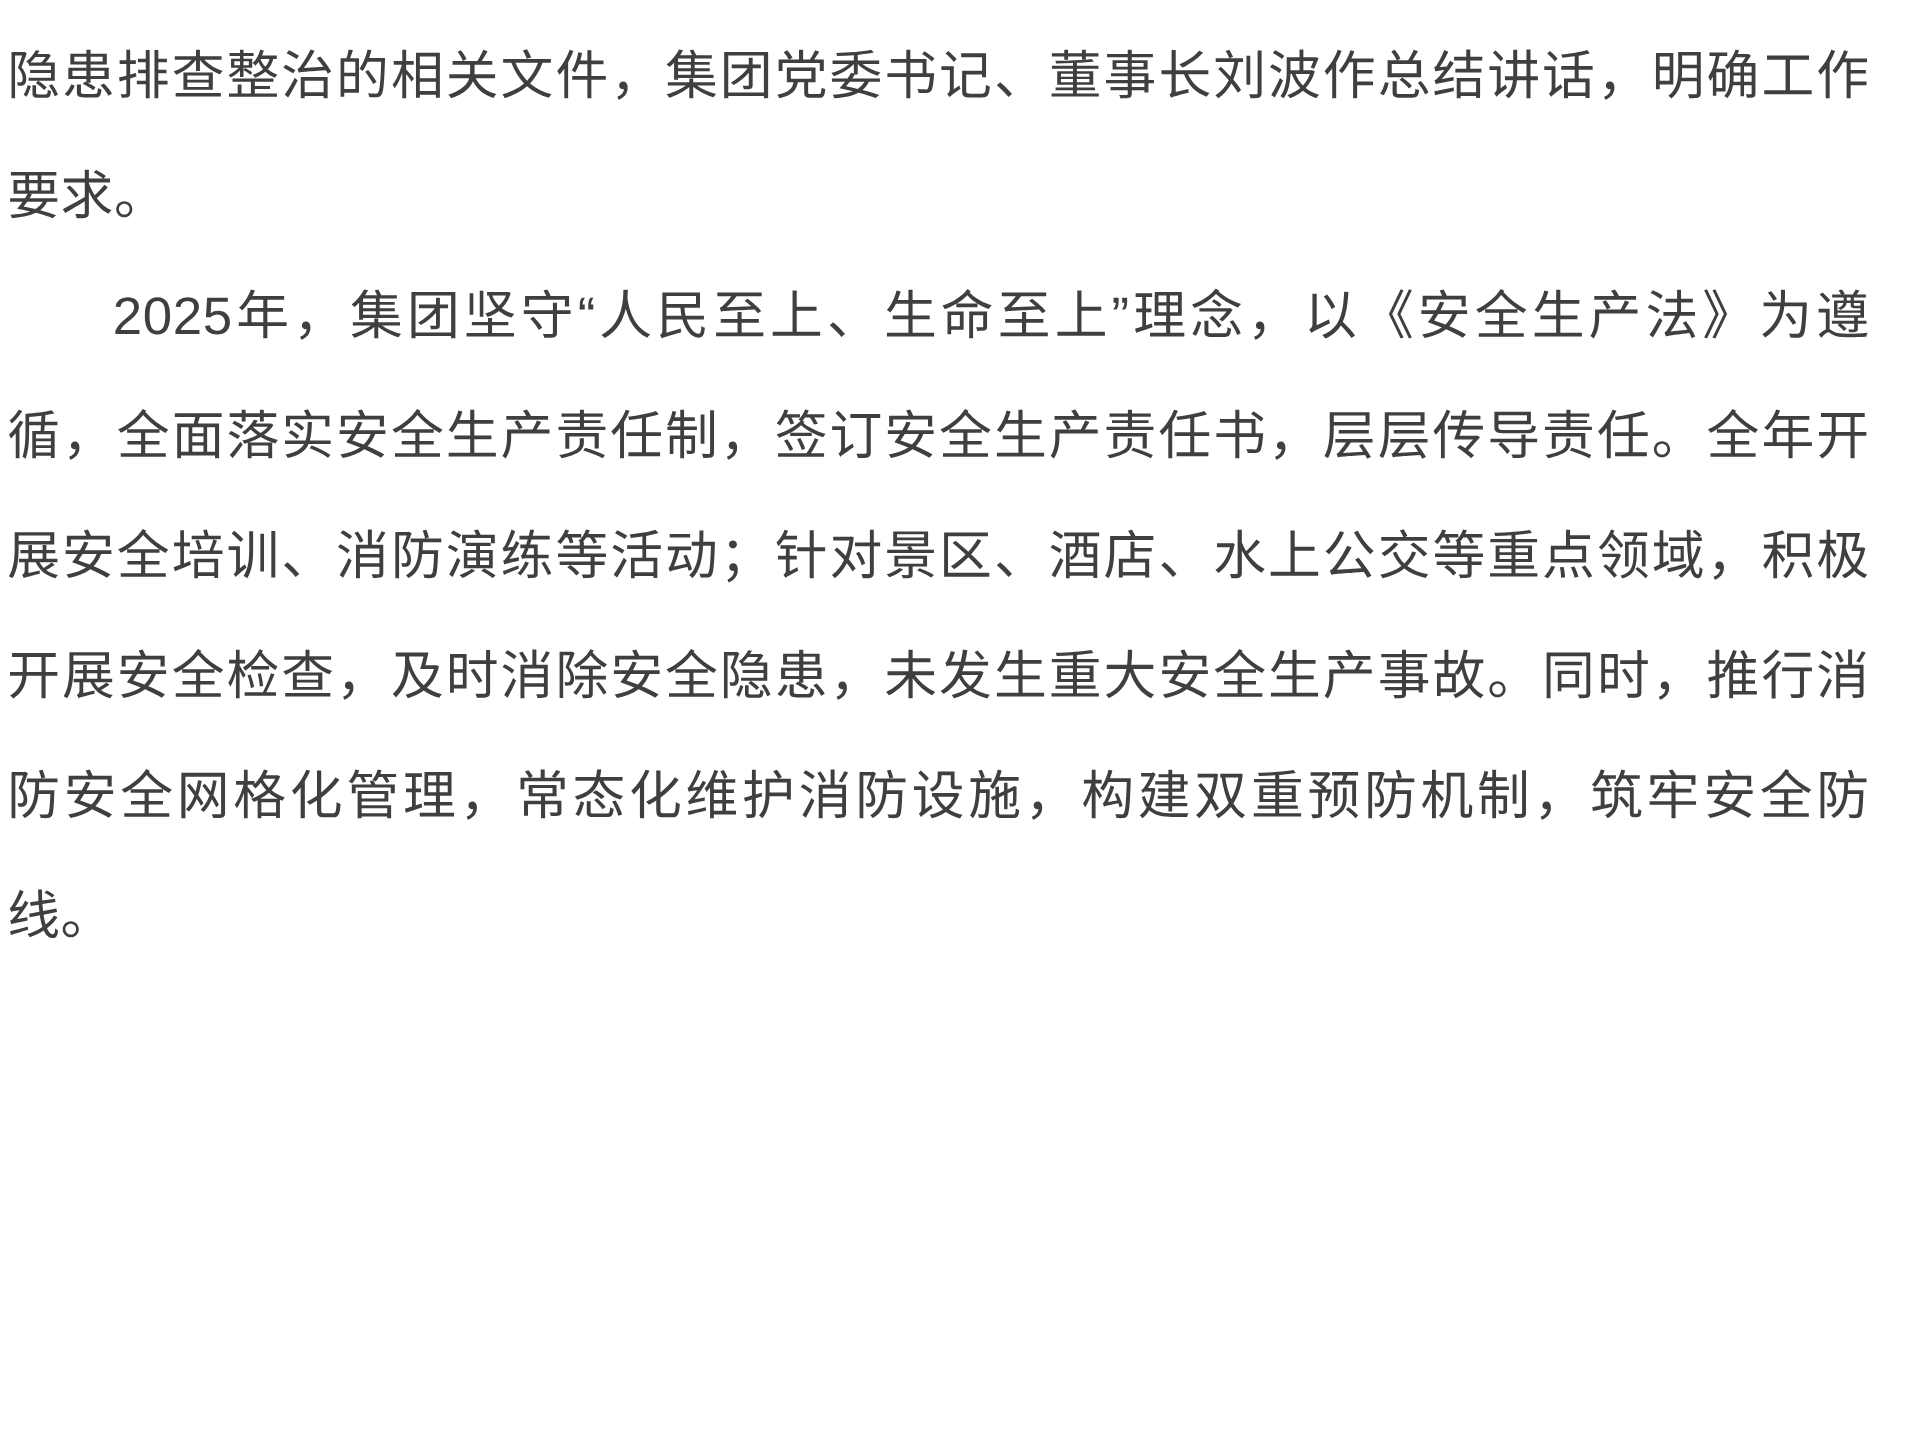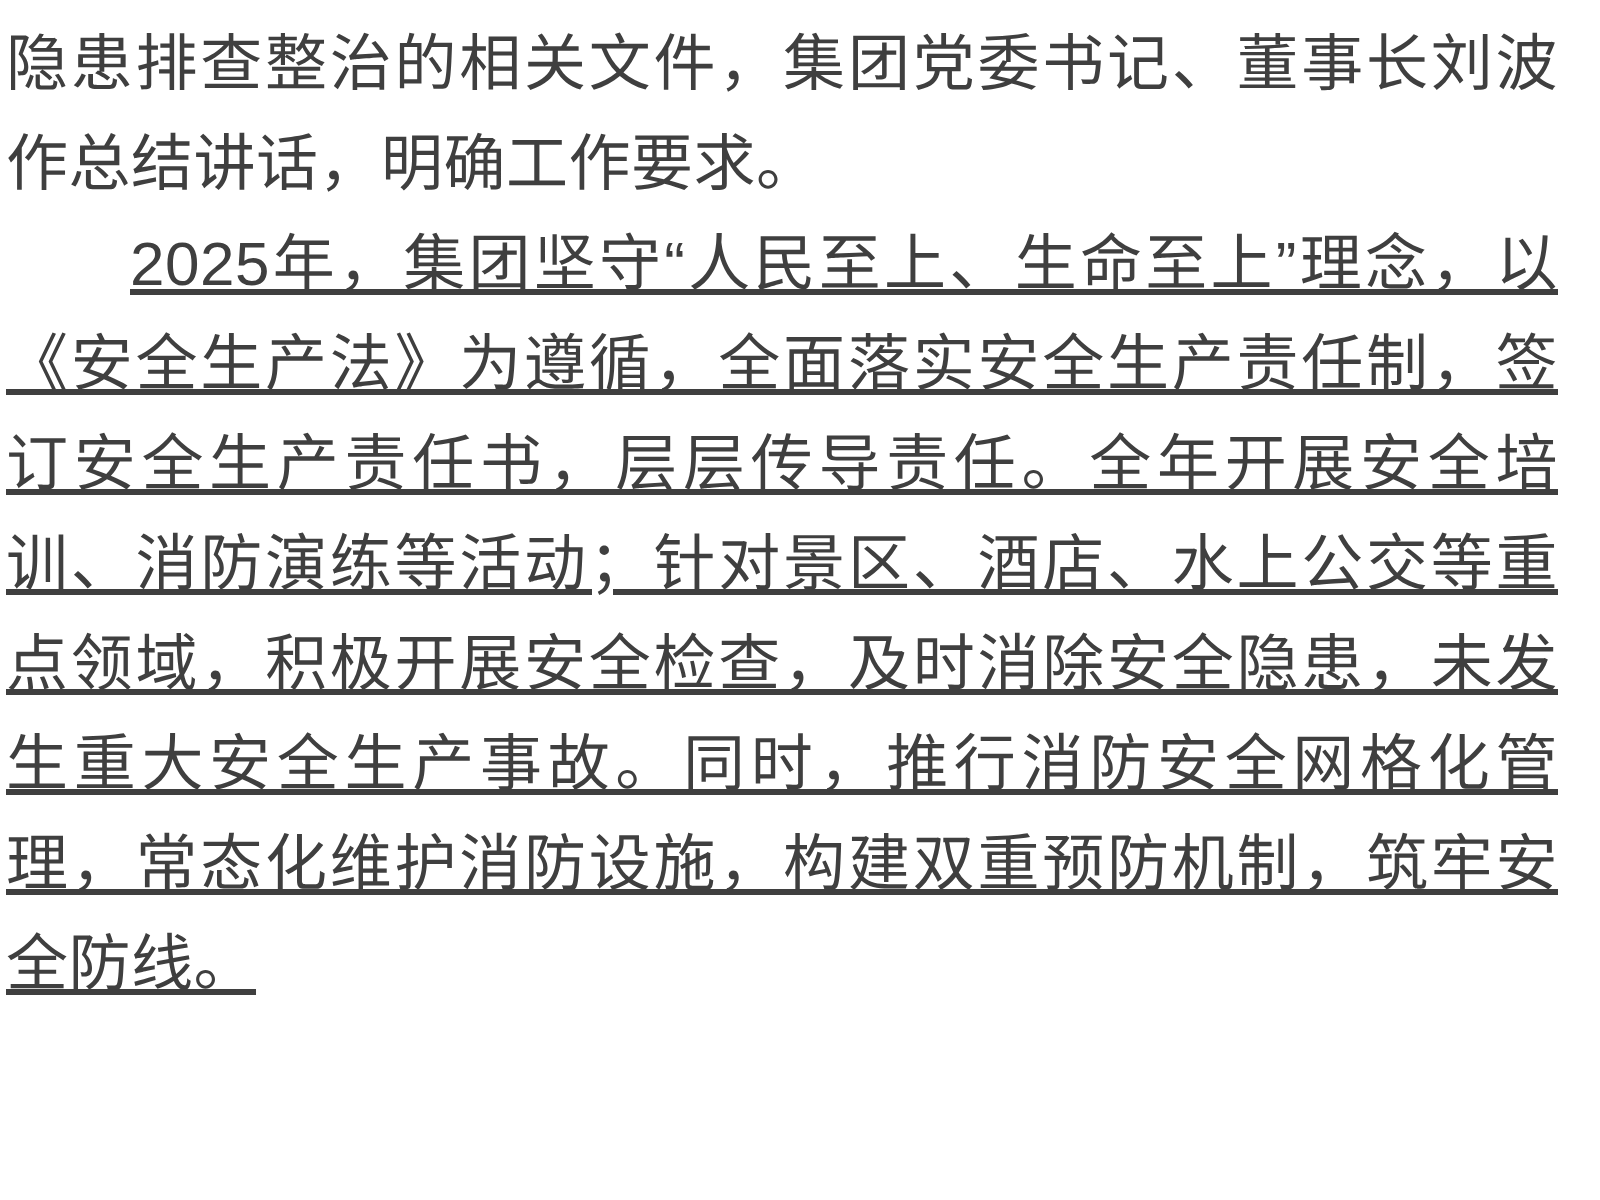--- a/index.html
+++ b/index.html
@@ -15,32 +15,31 @@
   }
   .doc-page {
     box-sizing: border-box;
     width: 1600px;
     height: 1200px;
     padding: 14px 42px 0 6px;
     background: #ffffff;
   }
   .doc-body p {
     margin: 0;
-    font-size: 62px;
+    font-size: 44px;
     line-height: 100px;
     font-weight: 500;
     color: #3f3f3f;
     text-align: justify;
     text-justify: inter-ideograph;
     letter-spacing: 0.5px;
     word-break: break-all;
   }
   .doc-body p.indented {
     text-indent: 2em;
-    text-decoration: underline;
   }
 </style>
 </head>
 <body>
 
 <div class="doc-page">
   <div class="doc-body">
     <p>隐患排查整治的相关文件，集团党委书记、董事长刘波作总结讲话，明确工作要求。</p>
     <p class="indented">2025年，集团坚守“人民至上、生命至上”理念，以《安全生产法》为遵循，全面落实安全生产责任制，签订安全生产责任书，层层传导责任。全年开展安全培训、消防演练等活动；针对景区、酒店、水上公交等重点领域，积极开展安全检查，及时消除安全隐患，未发生重大安全生产事故。同时，推行消防安全网格化管理，常态化维护消防设施，构建双重预防机制，筑牢安全防线。</p>
   </div>

